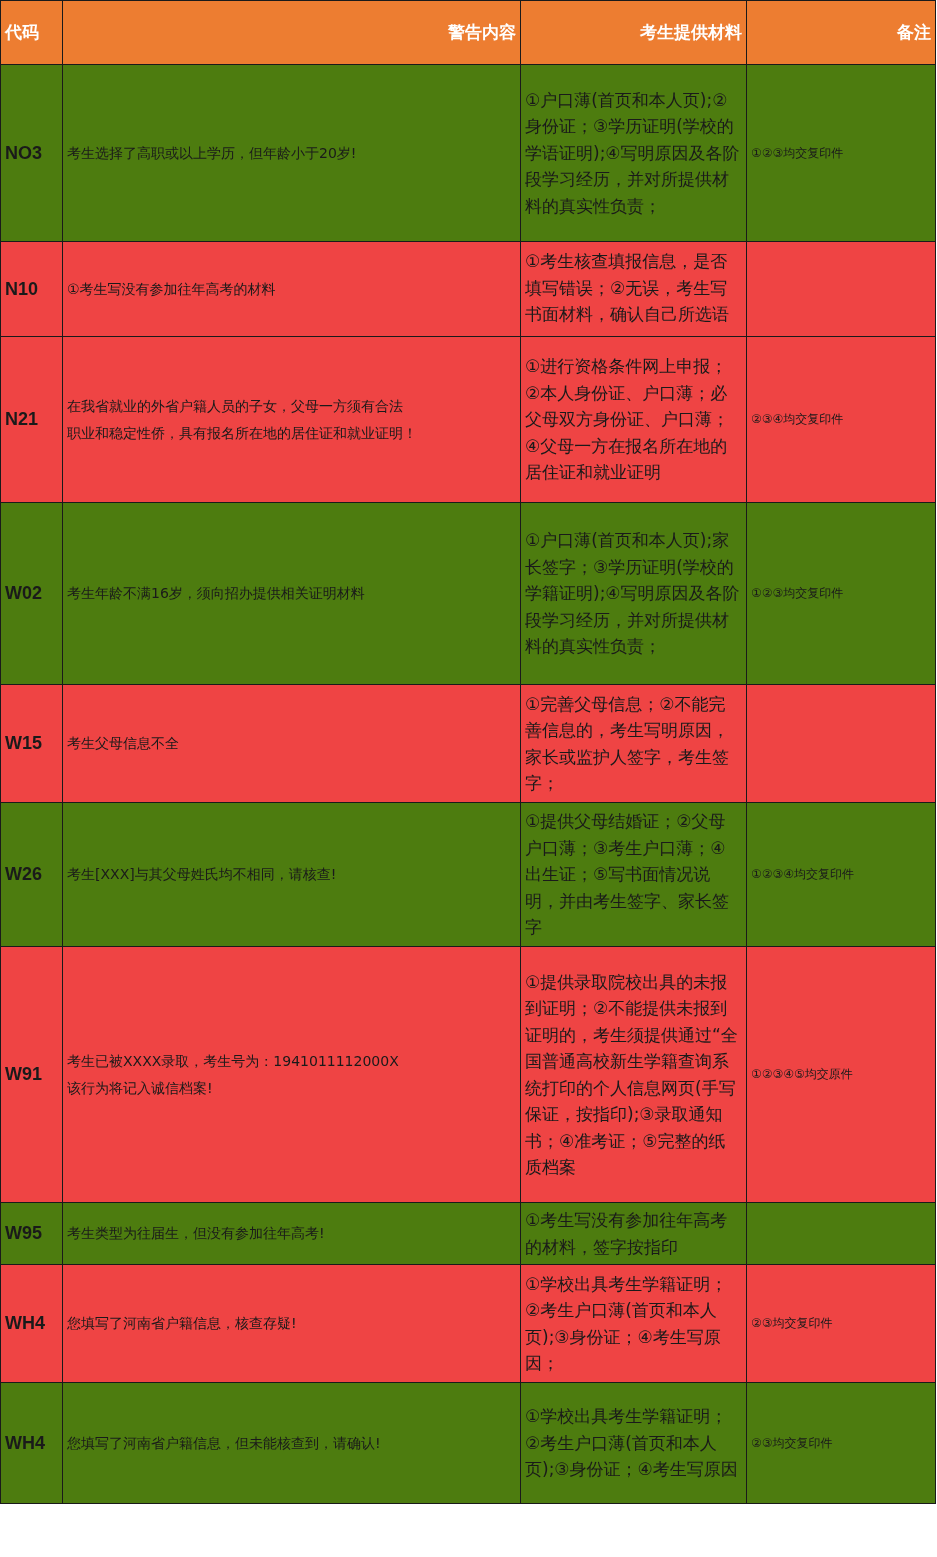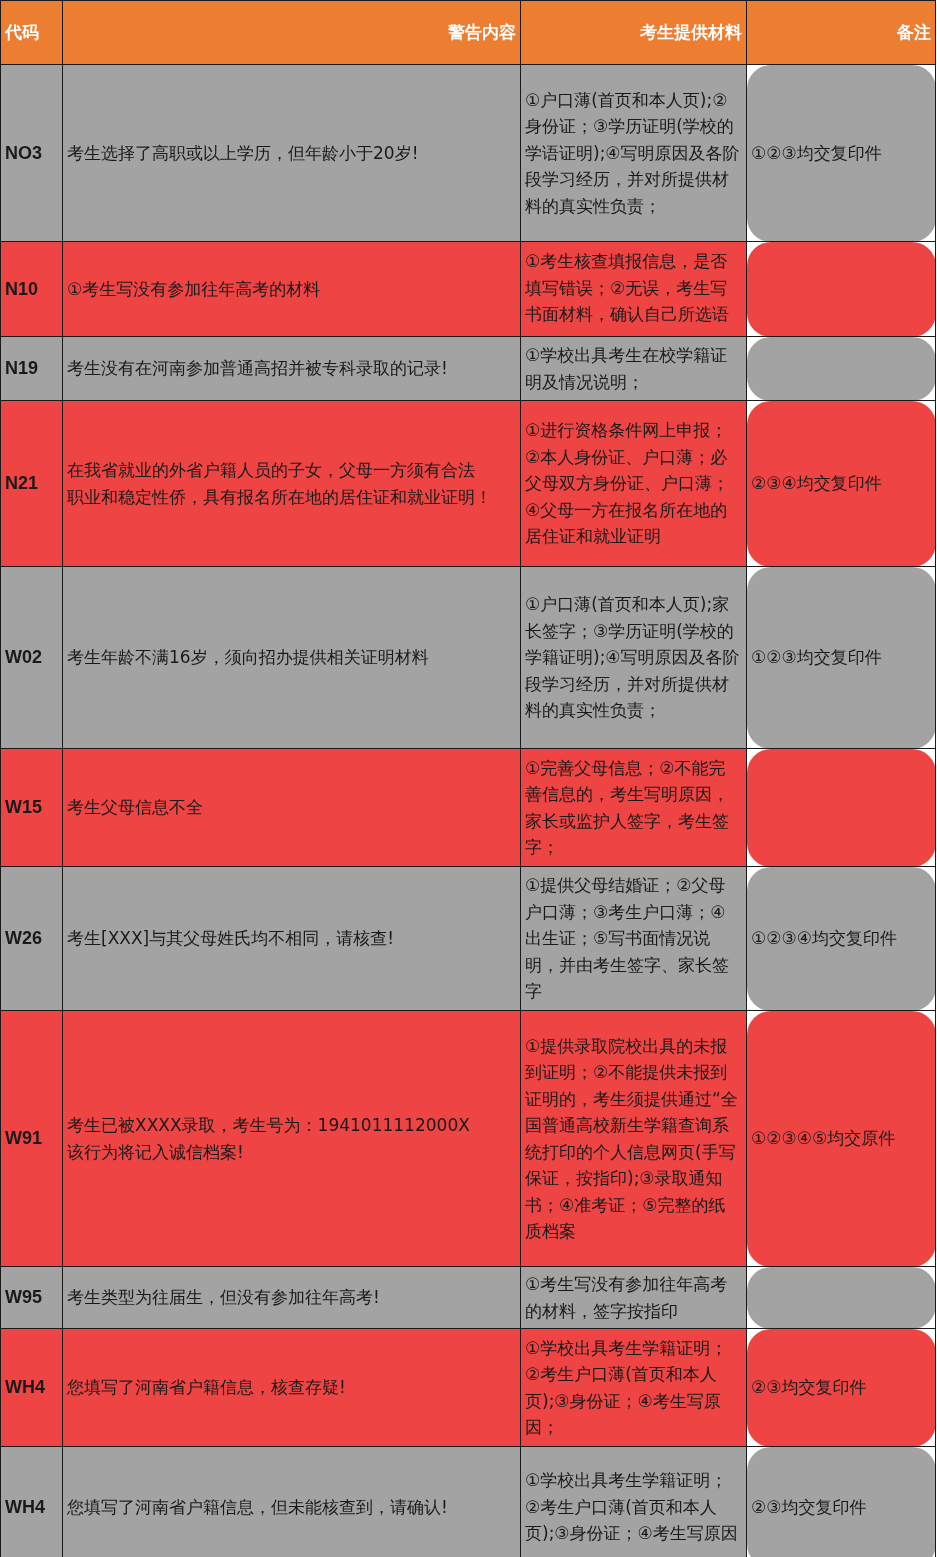--- a/index.html
+++ b/index.html
@@ -24,25 +24,25 @@
     text-align: right;
     height: 55px;
   }
   th.first { text-align: left; padding-left: 3px; }
   td.code {
     text-align: left;
     font-weight: bold;
     font-size: 18px;
     font-family: "Liberation Sans", sans-serif;
   }
-  td.warn { font-size: 17px; padding-left: 4px; line-height: 27px; }
+  td.warn { font-size: 14px; padding-left: 4px; line-height: 27px; }
   td.mat { font-size: 17px; padding: 0 4px; line-height: 26.5px; }
-  td.note { font-size: 17px; padding-left: 4px; border-radius: 24px; }
+  td.note { font-size: 12px; padding-left: 4px; }
   .clip { overflow: hidden; }
-  tr.odd td { background: #a3a3a3; }
+  tr.odd td { background: #4d7c0f; }
   tr.even td { background: #ef4444; }
   .ml { white-space: pre-line; }
 </style>
 </head>
 <body>
 
 <table class="t">
   <colgroup>
     <col style="width:62px">
     <col style="width:458px">
@@ -63,26 +63,20 @@
       <td class="warn ml">考生选择了高职或以上学历，但年龄小于20岁!</td>
       <td class="mat">①户口薄(首页和本人页);②身份证；③学历证明(学校的学语证明);④写明原因及各阶段学习经历，并对所提供材料的真实性负责；</td>
       <td class="note">①②③均交复印件</td>
     </tr>
     <tr class="even" style="height:88px">
       <td class="code">N10</td>
       <td class="warn ml">①考生写没有参加往年高考的材料</td>
       <td class="mat">
           <div class="clip" style="height:86px;padding-top:2px;box-sizing:border-box">①考生核查填报信息，是否填写错误；②无误，考生写书面材料，确认自己所选语种</div>
         </td>
-      <td class="note"></td>
-    </tr>
-    <tr class="odd" style="height:64px">
-      <td class="code">N19</td>
-      <td class="warn ml">考生没有在河南参加普通高招并被专科录取的记录!</td>
-      <td class="mat">①学校出具考生在校学籍证明及情况说明；</td>
       <td class="note"></td>
     </tr>
     <tr class="even" style="height:166px">
       <td class="code">N21</td>
       <td class="warn ml">在我省就业的外省户籍人员的子女，父母一方须有合法
 职业和稳定性侨，具有报名所在地的居住证和就业证明！</td>
       <td class="mat">①进行资格条件网上申报；②本人身份证、户口薄；必父母双方身份证、户口薄；④父母一方在报名所在地的居住证和就业证明</td>
       <td class="note">②③④均交复印件</td>
     </tr>
     <tr class="odd" style="height:182px">

